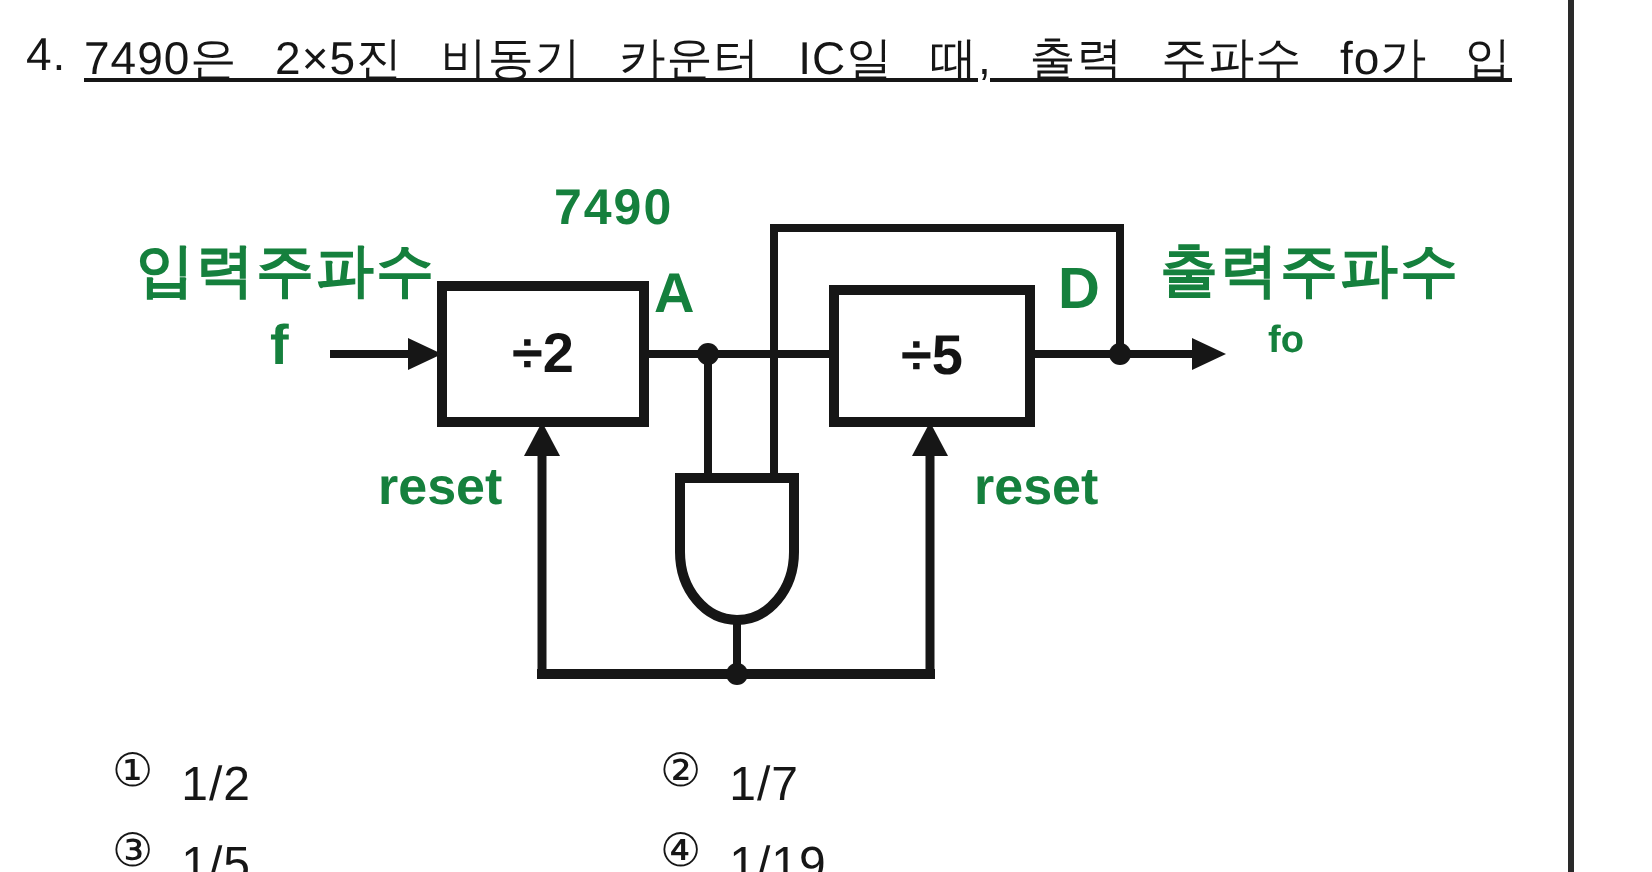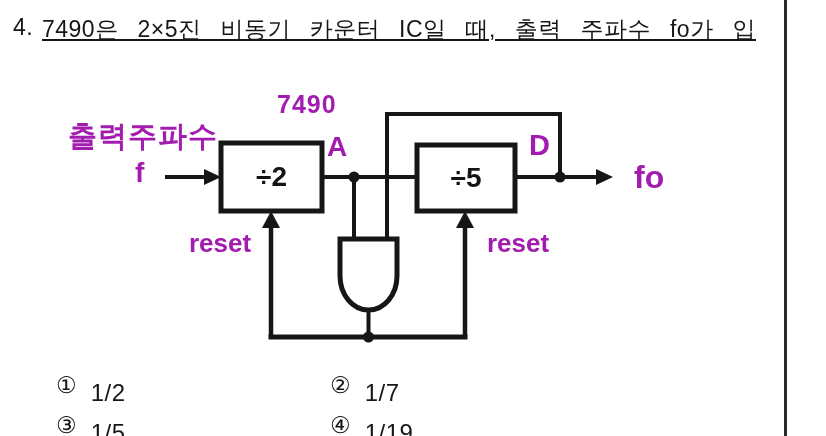--- a/index.html
+++ b/index.html
@@ -42,31 +42,31 @@
     word-spacing: 8px;
     white-space: nowrap;
   }
 
   
   .circuit-svg { left: 0; top: 0; width: 826px; height: 436px; }
 
   .lbl {
     position: absolute;
     font-weight: bold;
-    color: #a21caf;
+    color: #15803d;
     white-space: nowrap;
     line-height: 1;
   }
   .lbl-chip       { left: 277px; top: 92px;  font-size: 25px; letter-spacing: 1px; }
   .lbl-input      { left: 68px;  top: 122px; font-size: 29px; letter-spacing: 1px; }
   .lbl-f          { left: 135px; top: 159px; font-size: 28px; }
   .lbl-a          { left: 327px; top: 133px; font-size: 28px; }
   .lbl-d          { left: 529px; top: 131px; font-size: 29px; }
   .lbl-output     { left: 580px; top: 122px; font-size: 29px; letter-spacing: 1px; }
-  .lbl-fo         { left: 634px; top: 161px; font-size: 32px; }
+  .lbl-fo         { left: 634px; top: 161px; font-size: 19px; }
   .lbl-reset-l    { left: 189px; top: 230px; font-size: 26px; }
   .lbl-reset-r    { left: 487px; top: 230px; font-size: 26px; }
   .box-text {
     position: absolute;
     display: flex; align-items: center; justify-content: center;
     font-weight: bold; font-size: 28px; color: #141414;
   }
   .box-text-div2 { left: 221px; top: 143px; width: 101px; height: 68px; }
   .box-text-div5 { left: 417px; top: 145px; width: 98px;  height: 66px; }
 
@@ -136,24 +136,25 @@
       <circle cx="368.5" cy="337" r="5.5"></circle>
 
       <polygon points="221,177 204,169 204,185"></polygon>
       <polygon points="613,177 596,169 596,185"></polygon>
       <polygon points="271,211 262,228 280,228"></polygon>
       <polygon points="465,211 456,228 474,228"></polygon>
     </g>
   </svg>
 
   <div class="lbl lbl-chip">7490</div>
-  <div class="lbl lbl-input">출력주파수</div>
+  <div class="lbl lbl-input">입력주파수</div>
   <div class="lbl lbl-f">f</div>
   <div class="lbl lbl-a">A</div>
   <div class="lbl lbl-d">D</div>
+  <div class="lbl lbl-output">출력주파수</div>
   <div class="lbl lbl-fo">fo</div>
   <div class="lbl lbl-reset-l">reset</div>
   <div class="lbl lbl-reset-r">reset</div>
   <div class="box-text box-text-div2">÷2</div>
   <div class="box-text box-text-div5">÷5</div>
 
   <div class="option opt-1">
     <span class="marker">①</span>
     <span class="value">1/2</span>
   </div>

